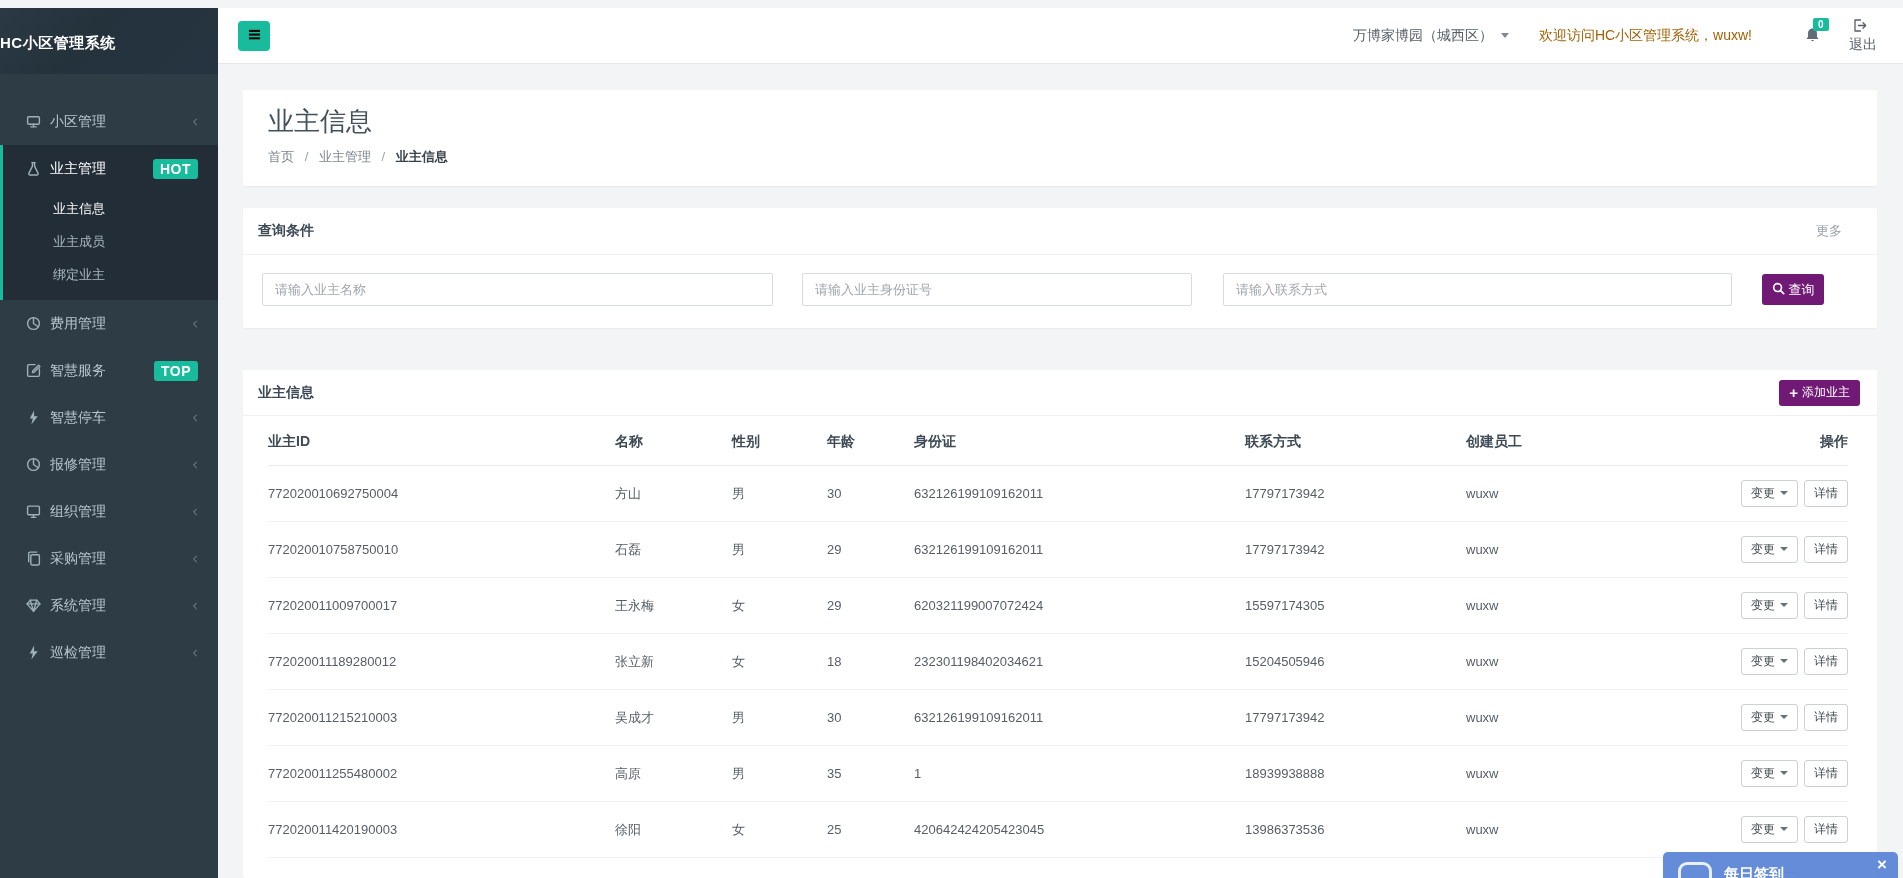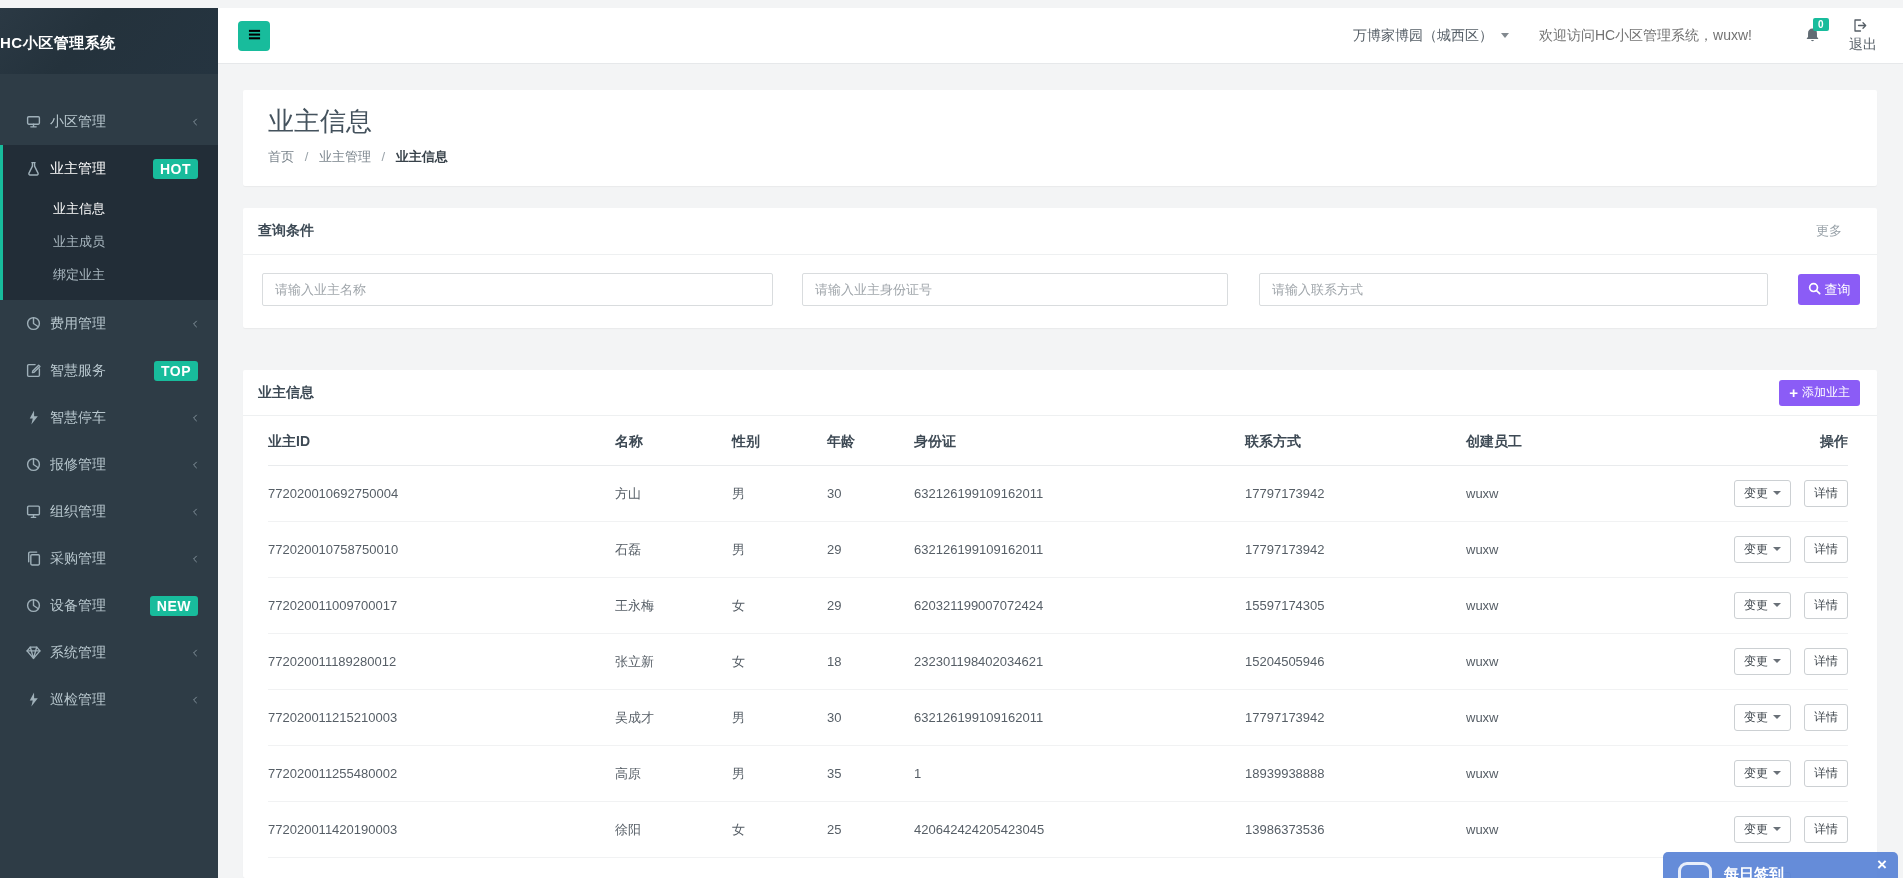--- a/index.html
+++ b/index.html
@@ -38,21 +38,21 @@
     align-items:center; z-index:4; }
   .burger { width:32px; height:30px; margin-left:20px; background:#18bc9c;
     border:none; border-radius:4px; display:flex; align-items:center;
     justify-content:center; cursor:pointer; }
   .nav-right { margin-left:auto; margin-right:26px; display:flex;
     align-items:center; color:#5b6770; font-size:14px; }
   .selector { display:flex; align-items:center; cursor:pointer; color:#555e66; }
   .caret { width:0; height:0; border-left:4px solid transparent;
     border-right:4px solid transparent; border-top:5px solid #82898f;
     margin-left:8px; }
-  .welcome { margin-left:30px; color:#737373; }
+  .welcome { margin-left:30px; color:#a16207; }
   .bell-wrap { position:relative; margin-left:52px; cursor:pointer; }
   .bell-wrap svg { width:17px; height:17px; display:block; }
   .bell-badge { position:absolute; top:-9px; left:9px; background:#18bc9c;
     color:#fff; font-size:10px; font-weight:bold; padding:1px 5px;
     border-radius:2px; }
   .logout { display:flex; align-items:center; margin-left:28px; cursor:pointer;
     color:#555e66;flex-direction:column; }
   .logout svg { width:15px; height:15px; margin-right:7px; }
 
   
@@ -72,44 +72,44 @@
     border-bottom:1px solid #eef0f1; padding:0 15px; }
   .card-hd .ttl { font-size:14px; font-weight:bold; color:#3d4a55; }
   .more-link { margin-left:auto; padding-right:20px; font-size:13px;
     color:#98a1a8; cursor:pointer; }
   .query-form { display:flex; align-items:center; padding:18px 0 0 19px; }
   .q-input { height:33px; border:1px solid #d9dcde; border-radius:2px;
     padding:0 12px; font-size:13px; color:#333; outline:none;
     font-family:inherit; }
   .q-input::placeholder { color:#a0a6ab; }
   .q1 { width:511px; margin-right:29px; }
-  .q2 { width:426px; margin-right:31px; }
+  .q2 { width:390px; margin-right:31px; }
   .q3 { width:509px; margin-right:30px; }
-  .btn-green { background:#8b5cf6; color:#fff; border:none; border-radius:3px;
+  .btn-green { background:#701a75; color:#fff; border:none; border-radius:3px;
     cursor:pointer; display:inline-flex; align-items:center;
     justify-content:center; font-family:inherit; }
   .search-btn { width:62px; height:31px; font-size:13px; }
   .search-btn svg { width:13px; height:13px; margin-right:4px; }
 
   .table-card { height:508px; overflow:hidden; }
   .add-btn { margin-left:auto; margin-right:2px; height:26px; padding:0 10px;
     font-size:12px; }
   .add-btn .plus { font-size:15px; font-weight:bold; margin-right:4px;
     line-height:1; }
   table { border-collapse:collapse; margin:0 29px 0 25px; width:1580px;
     table-layout:fixed; }
   th { text-align:left; font-size:14px; color:#3e4a55; padding:17px 0 14px;
     border-bottom:1px solid #e9ebed; font-weight:bold; }
   td { font-size:13px; color:#565e66; padding:14px 0;
     border-bottom:1px solid #f1f2f3; }
   th.ops, td.ops { text-align:right; }
   .row-btn { height:27px; background:#fff; border:1px solid #ccd0d3;
     border-radius:3px; font-size:12px; color:#41484f; padding:0 9px;
     cursor:pointer; font-family:inherit; }
-  .row-btn.change { margin-right:13px; }
+  .row-btn.change { margin-right:6px; }
   .row-btn .dcaret { display:inline-block; width:0; height:0; margin-left:5px;
     vertical-align:2px; border-left:4px solid transparent;
     border-right:4px solid transparent; border-top:4px solid #6a7178; }
 
   
   .widget { position:absolute; left:1663px; top:852px; width:235px; height:60px;
     background:rgba(84,128,213,.9); border-radius:5px 5px 0 0; z-index:20;
     display:flex; align-items:flex-start; cursor:pointer; }
   .w-icon { width:34px; height:34px; border:3px solid rgba(255,255,255,.85);
     border-radius:9px; margin:10px 0 0 15px; }
@@ -227,30 +227,20 @@
             <rect x="4.5" y="3.5" width="8" height="9.5" rx="1"></rect>
             <path d="M2.5 10V2a1 1 0 0 1 1-1H10"></path>
           </svg>
         </span>
       <span>采购管理</span>
       <span class="chev"><svg viewBox="0 0 14 14">
             <path d="M9 3 5 7l4 4"></path>
           </svg></span>
     </li>
 
-    <li class="mi">
-      <span class="ic">
-          <svg viewBox="0 0 14 14">
-            <circle cx="7" cy="7" r="5.5"></circle>
-            <path d="M7 7V1.5M7 7l4.5 3"></path>
-          </svg>
-        </span>
-      <span>设备管理</span>
-      <span class="badge">NEW</span>
-    </li>
 
     <li class="mi">
       <span class="ic">
           <svg viewBox="0 0 14 14">
             <polygon points="4,2 10,2 13,5.5 7,12.5 1,5.5"></polygon>
             <path d="M1 5.5h12M4 2l3 10.5M10 2 7 12.5"></path>
           </svg>
         </span>
       <span>系统管理</span>
       <span class="chev"><svg viewBox="0 0 14 14">

